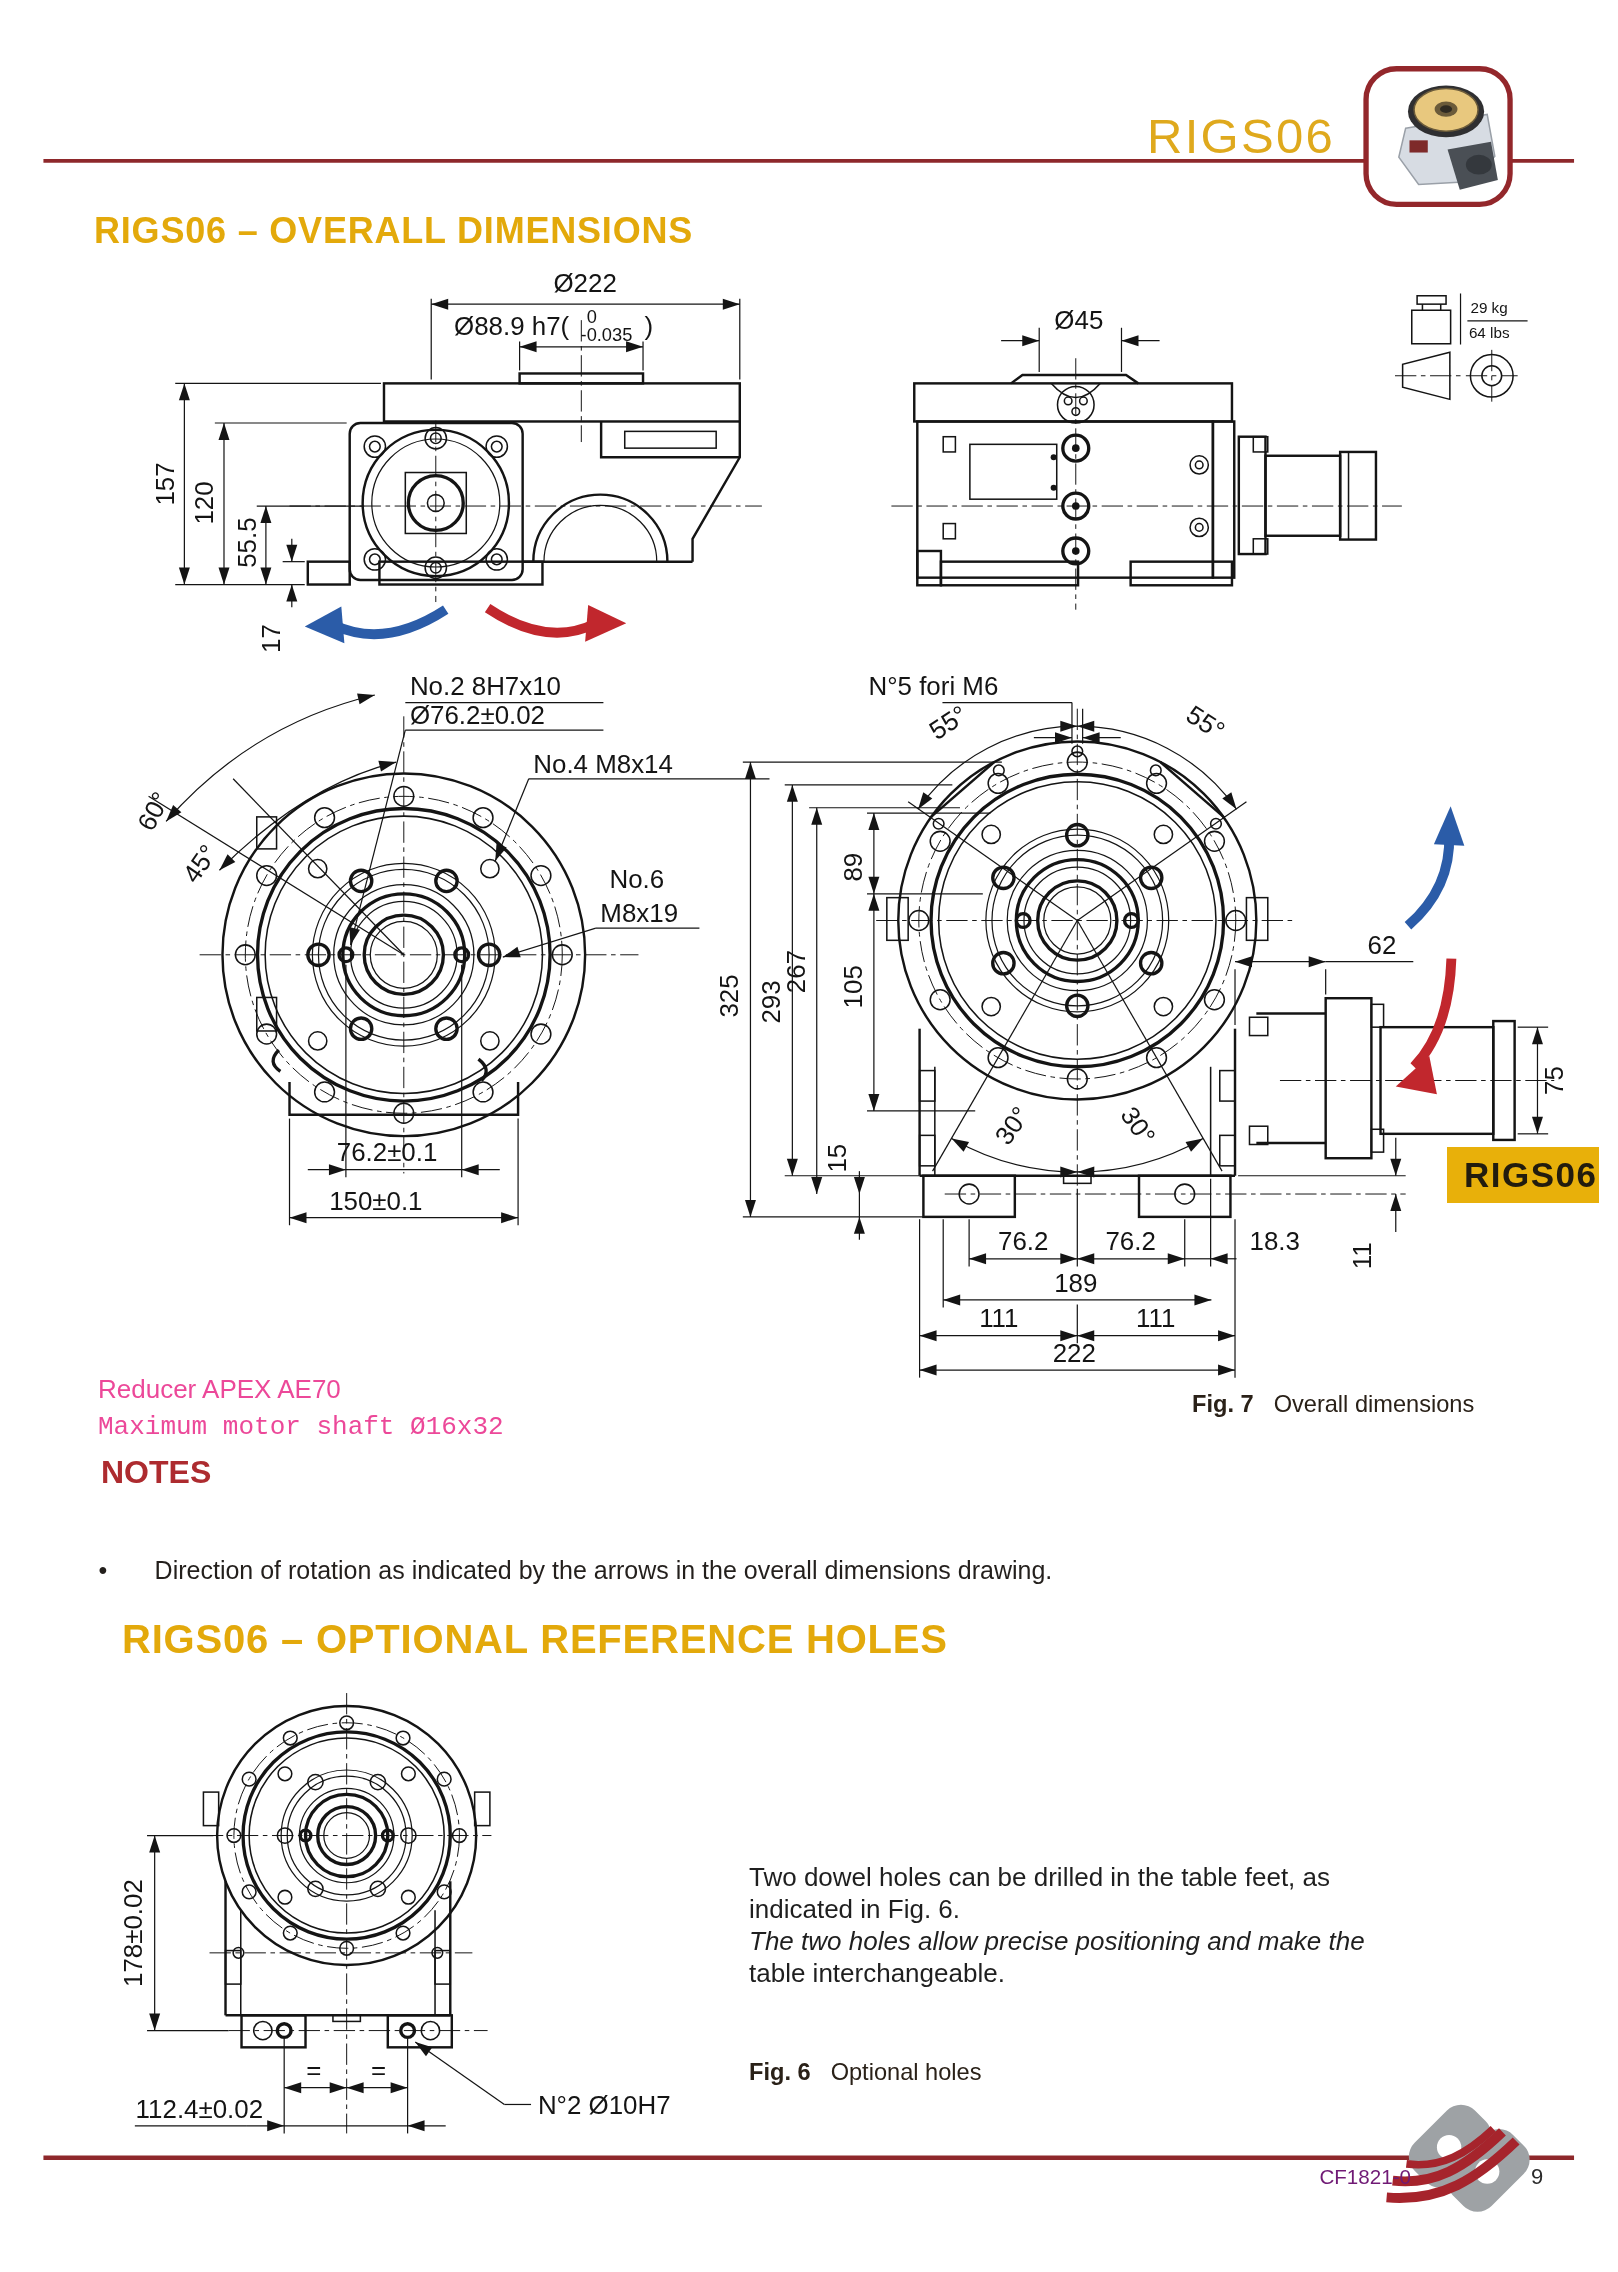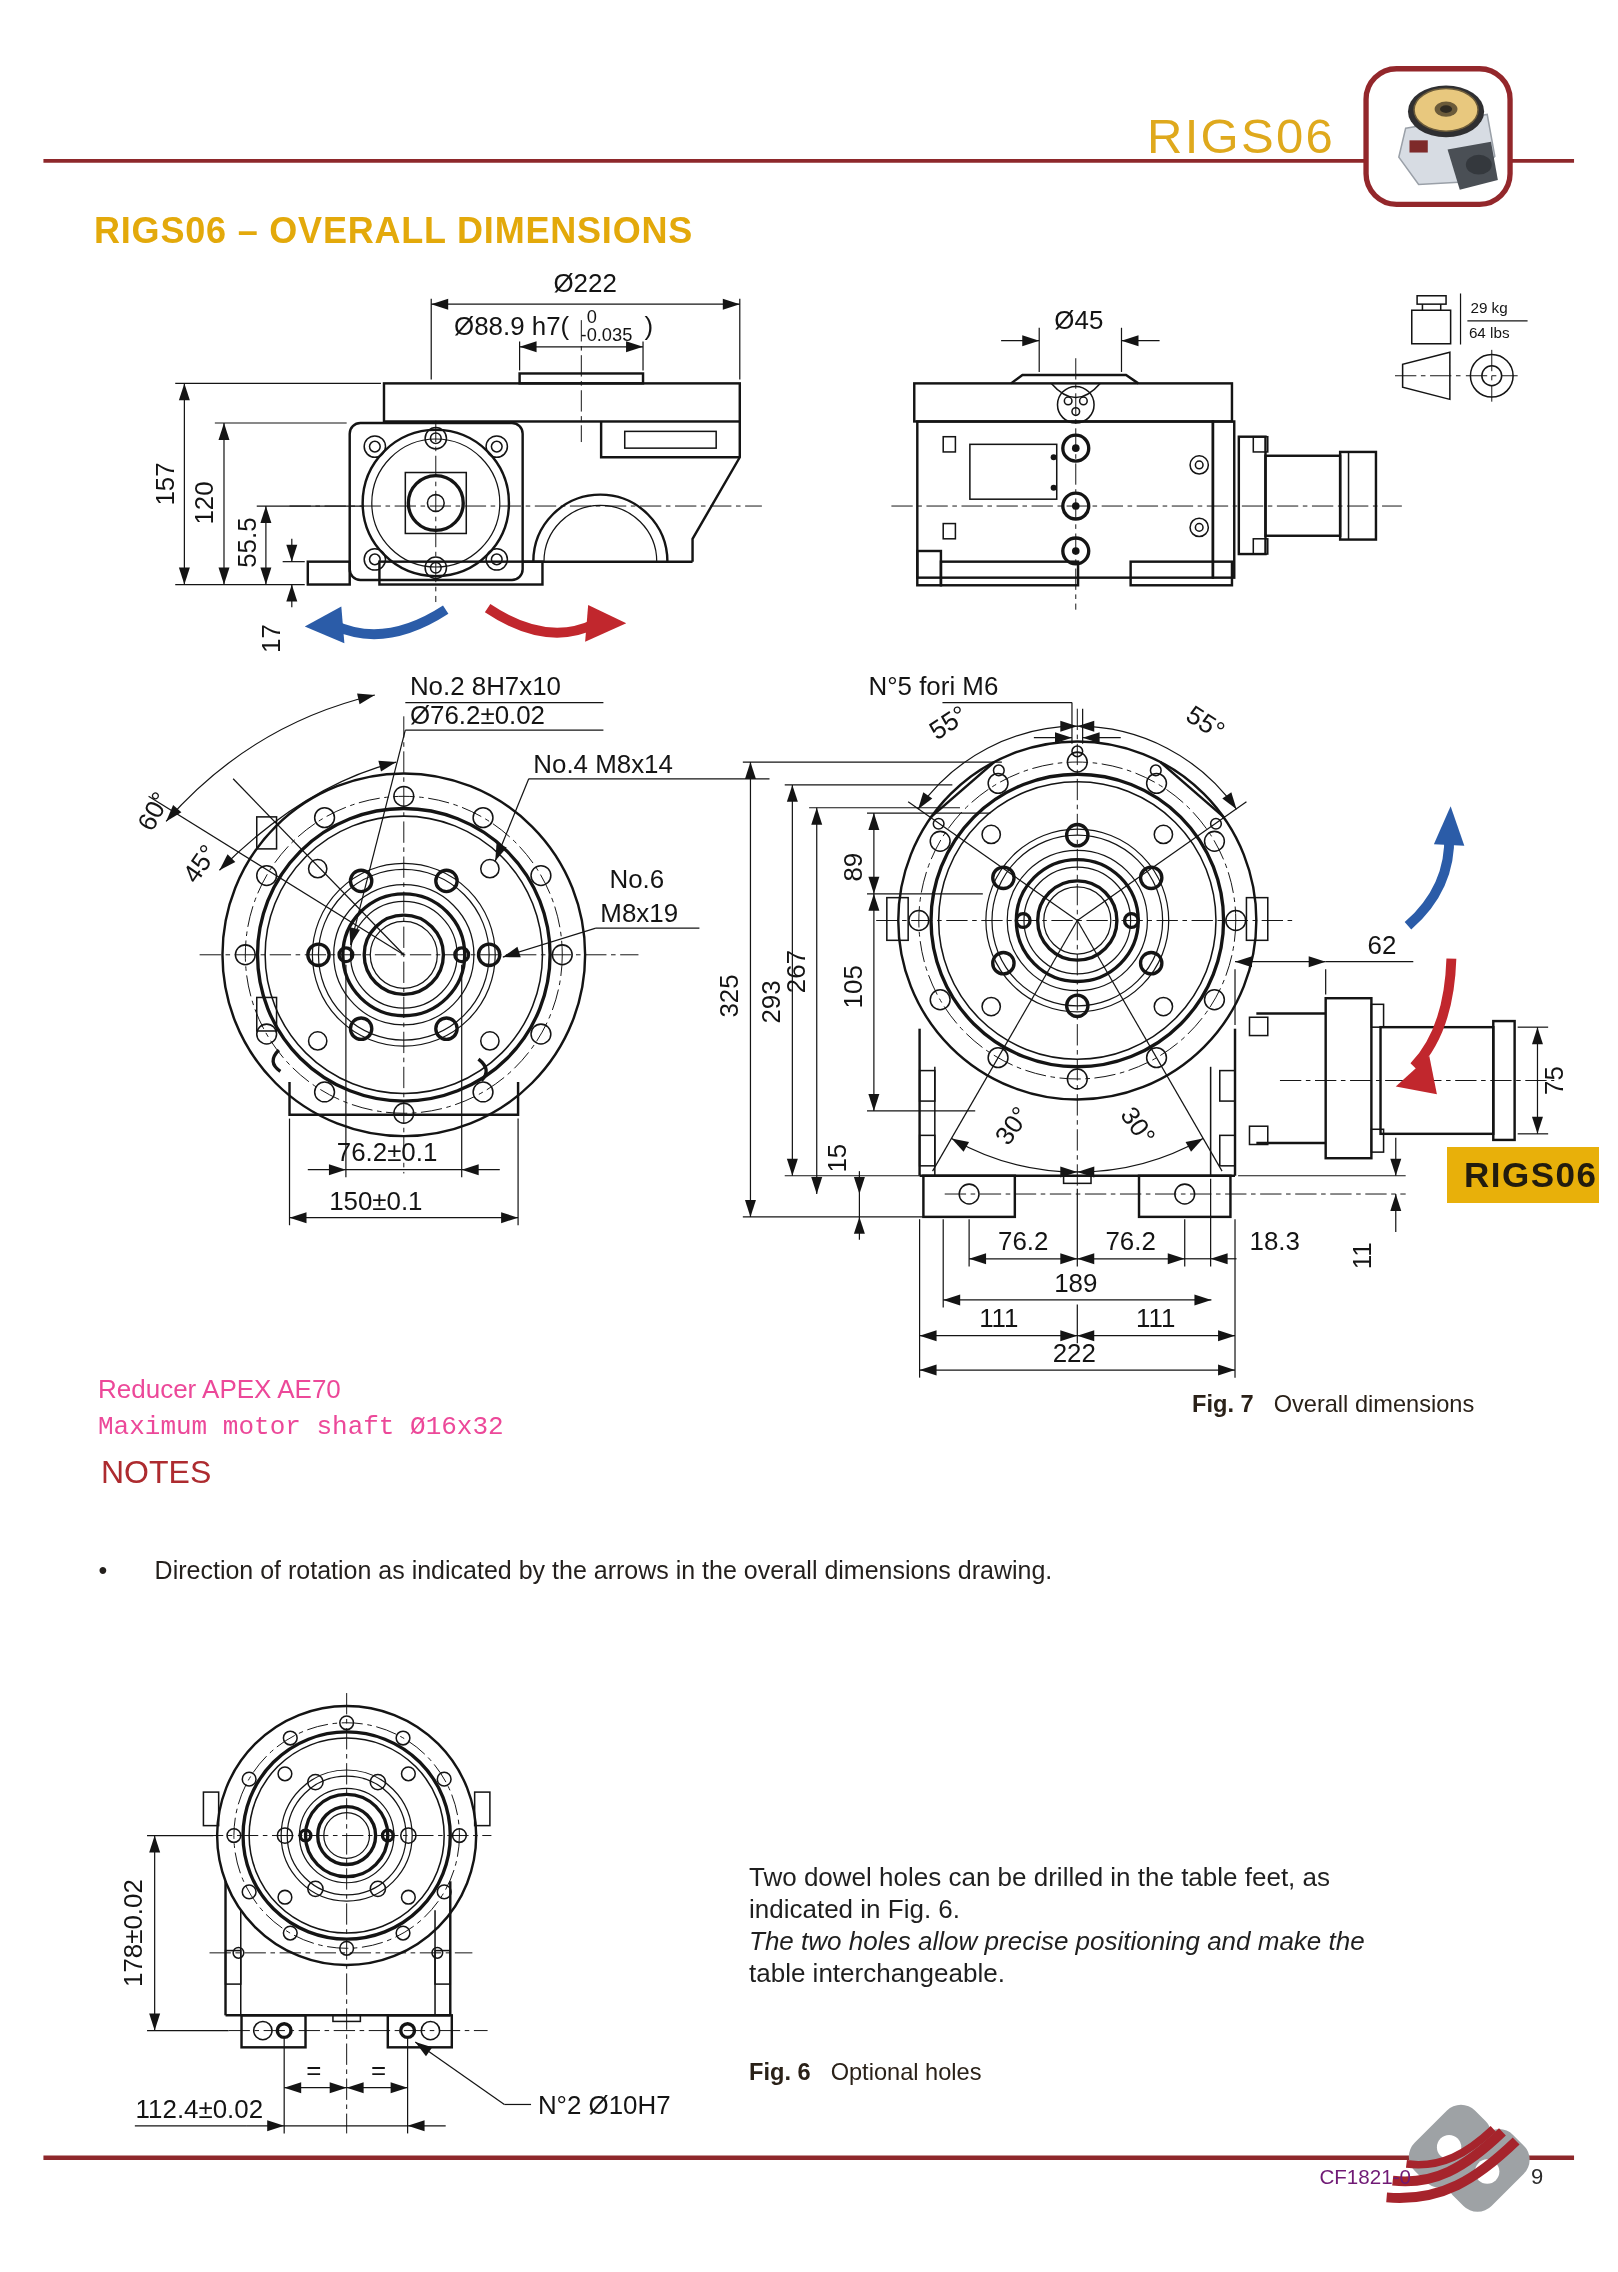--- a/index.html
+++ b/index.html
@@ -6,21 +6,21 @@
   .page{position:relative;width:1619px;height:2273px;background:#ffffff;overflow:hidden;
         font-family:"Liberation Sans",sans-serif;color:#211d1a;}
   .abs{position:absolute;white-space:nowrap;}
   .hdr-title{left:1147px;top:108px;font-size:49px;letter-spacing:2.3px;color:#dfa91d;}
   .sec-title{font-weight:bold;color:#e3a90b;}
   .t1{left:94px;top:210px;font-size:36px;letter-spacing:0.8px;}
   .t2{left:122px;top:1617px;font-size:40px;letter-spacing:0.8px;}
   .body-txt{font-size:26px;color:#ec4899;}
   .reducer1{left:98px;top:1374px;}
   .reducer2{left:98px;top:1412px;font-family:Liberation Mono, monospace;}
-  .notes-h{left:101px;top:1454px;font-size:32px;font-weight:normal;color:#ad2b2f;}
+  .notes-h{left:101px;top:1454px;font-size:32px;font-weight:bold;color:#ad2b2f;}
   .bullet-row{left:91px;font-size:25px;color:#231f1c;}
   .bullet-row .dot{display:inline-block;width:56px;text-align:left;padding-left:7.6px;}
   .para{left:749px;font-size:26px;color:#1f1f1f;}
   .cap{font-size:23.6px;color:#2a2118;}
   .cap b{font-weight:bold;margin-right:20px;}
   .side-tab{left:1447px;top:1147px;width:152px;height:56px;background:#e8b00a;
             display:flex;align-items:center;padding-left:17px;box-sizing:border-box;}
   .side-tab span{font-size:35px;font-weight:600;color:#221c0e;letter-spacing:1.5px;}
   .footer-code{left:1249px;top:2165px;width:162px;text-align:right;font-size:20.6px;color:#701a75;}
   .footer-page{left:1531px;top:2164px;font-size:22px;color:#2b2b2b;}
@@ -590,20 +590,21 @@
   <div class="abs cap" style="left:1192px;top:1391px;">
     <b>Fig. 7</b><span>Overall dimensions</span>
   </div>
 
   <div class="abs notes-h">NOTES</div>
 
   <div class="abs bullet-row" style="top:1556px;">
     <span class="dot">•</span><span>Direction of rotation as indicated by the arrows in the overall dimensions drawing.</span>
   </div>
 
+  <div class="abs sec-title t2">RIGS06 – OPTIONAL REFERENCE HOLES</div>
 
   <div class="abs para" style="top:1862px;">Two dowel holes can be drilled in the table feet, as</div>
   <div class="abs para" style="top:1894px;">indicated in Fig. 6.</div>
   <div class="abs para" style="top:1926px;font-style:italic;">The two holes allow precise positioning and make the</div>
   <div class="abs para" style="top:1958px;">table interchangeable.</div>
 
   <div class="abs cap" style="left:749px;top:2059px;">
     <b>Fig. 6</b><span>Optional holes</span>
   </div>
 

